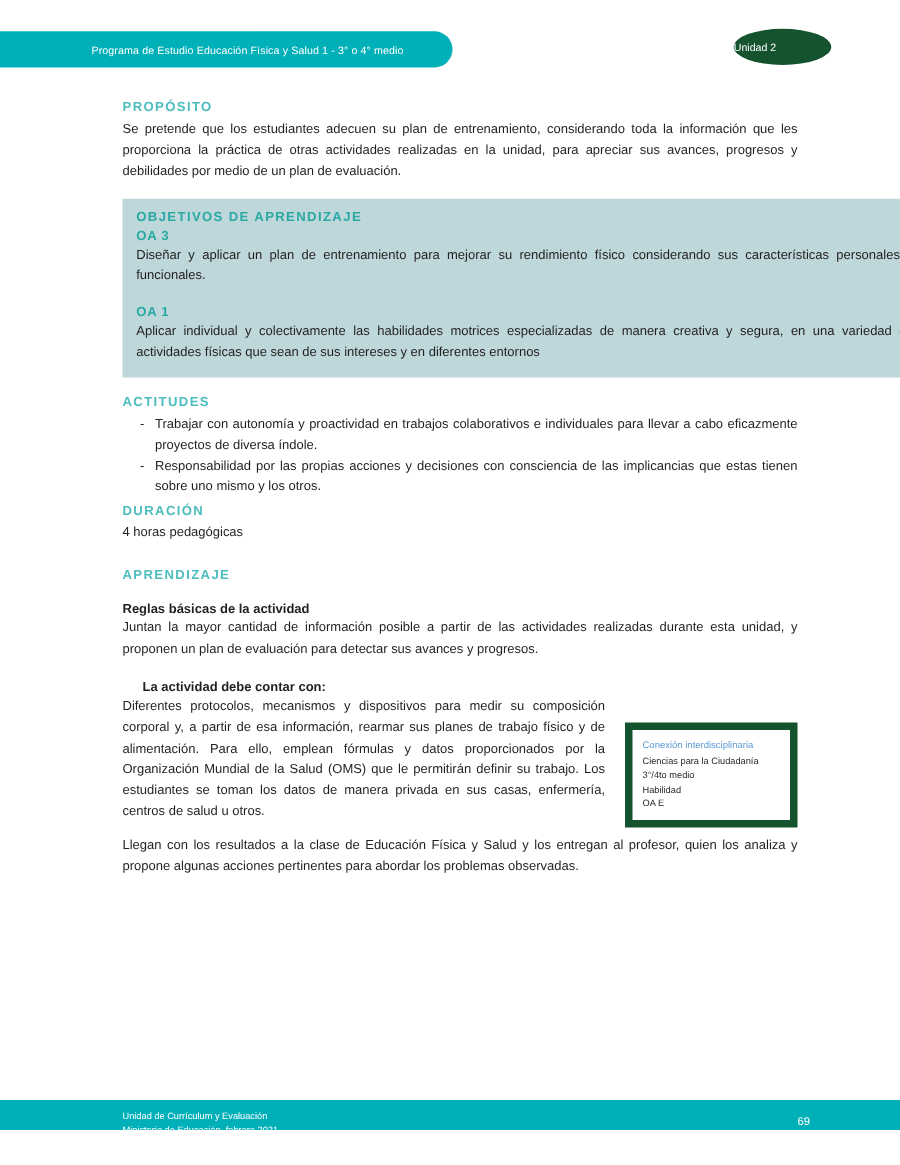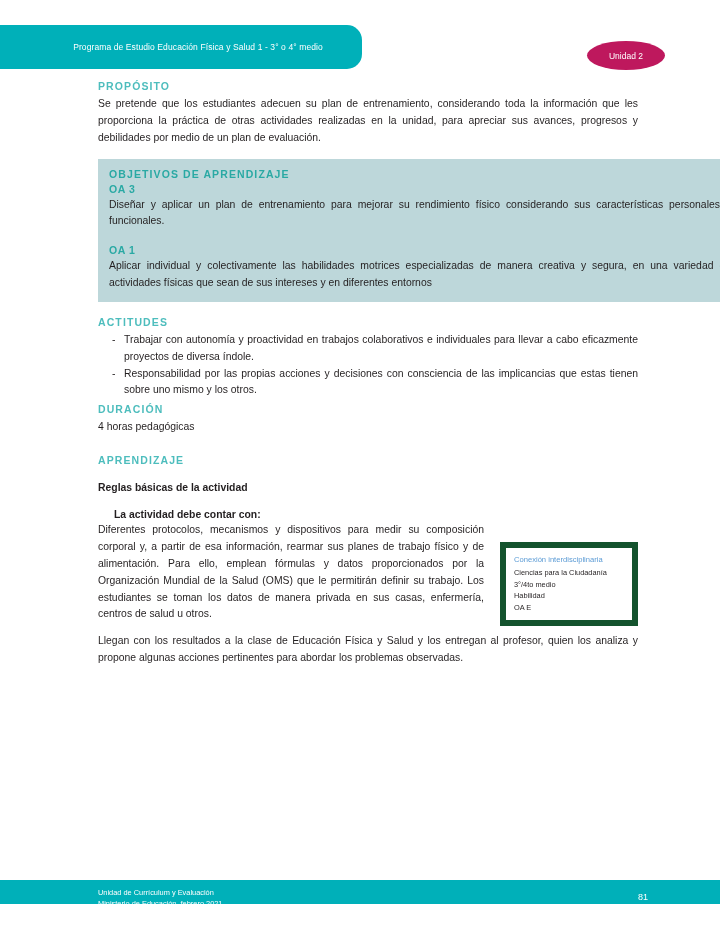--- a/index.html
+++ b/index.html
@@ -15,46 +15,46 @@
     position: relative;
     overflow: hidden;
   }
 
   
   .header-band {
     position: absolute;
     left: 0;
     top: 25px;
     width: 362px;
-    height: 44px;
+    height: 29px;
     background: #00b0b9;
     border-top-right-radius: 15px;
     border-bottom-right-radius: 15px;
     display: flex;
     align-items: center;
     justify-content: center;
   }
   .header-band-text {
     color: #ffffff;
     font-size: 8.5px;
     letter-spacing: 0.1px;
     white-space: nowrap;
     padding-left: 34px;
   }
   .unit-badge {
     position: absolute;
     right: 55px;
-    top: 41px;
+    top: 23px;
     width: 78px;
     height: 29px;
     border-radius: 50%;
-    background: #be185d;
+    background: #14532d;
     display: flex;
     align-items: center;
-    justify-content: center;
+    justify-content: flex-start;
   }
   .unit-badge-text {
     color: #ffffff;
     font-size: 8.5px;
     white-space: nowrap;
   }
 
   
   .content {
     position: absolute;
@@ -239,20 +239,21 @@
       <span class="att-text">Responsabilidad por las propias acciones y decisiones con consciencia de las implicancias que estas tienen sobre uno mismo y los otros.</span>
     </li>
   </ul>
 
   <div class="section-head" style="margin-top:4px;">DURACIÓN</div>
   <p class="body">4 horas pedagógicas</p>
 
   <div class="section-head" style="margin-top:18px;">APRENDIZAJE</div>
 
   <div class="subhead" style="margin-top:16px;">Reglas básicas de la actividad</div>
+  <p class="body">Juntan la mayor cantidad de información posible a partir de las actividades realizadas durante esta unidad, y proponen un plan de evaluación para detectar sus avances y progresos.</p>
 
   <div class="subhead" style="margin-top:16px;padding-left:16px;">La actividad debe contar con:</div>
 
   <div class="wrap-area">
     <div class="conexion-box">
       <div class="conexion-title">Conexión interdisciplinaria</div>
       <div class="conexion-line">Ciencias para la Ciudadanía</div>
       <div class="conexion-line">3°/4to medio</div>
       <div class="conexion-line">Habilidad</div>
       <div class="conexion-line">OA E</div>
@@ -261,14 +262,14 @@
     <p class="body last">Llegan con los resultados a la clase de Educación Física y Salud y los entregan al profesor, quien los analiza y propone algunas acciones pertinentes para abordar los problemas observadas.</p>
   </div>
 
 </div>
 
 <div class="footer-band">
   <div class="footer-left">
     <div>Unidad de Currículum y Evaluación</div>
     <div>Ministerio de Educación, febrero 2021</div>
   </div>
-  <div class="footer-page">81</div>
+  <div class="footer-page">69</div>
 </div>
 
 </body></html>

